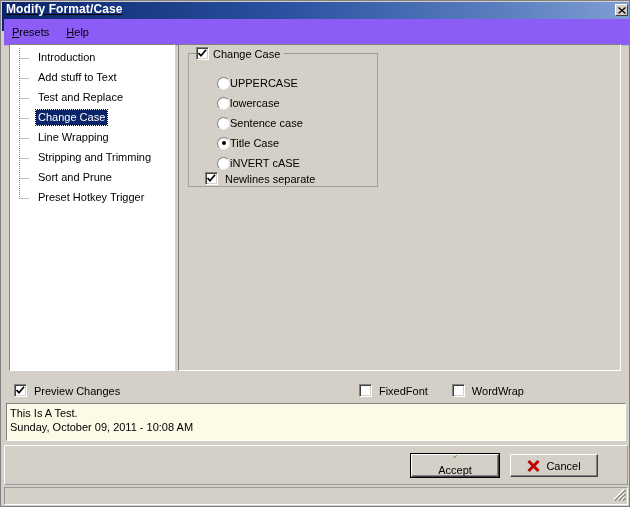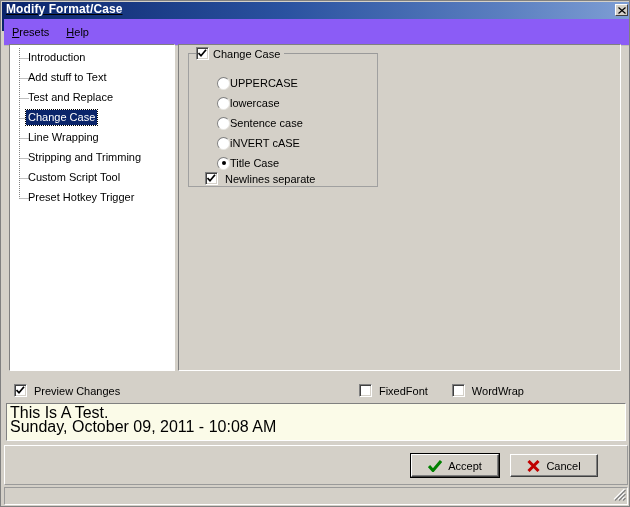--- a/index.html
+++ b/index.html
@@ -96,21 +96,21 @@
     border-right: 1px solid #ffffff;
     border-bottom: 1px solid #ffffff;
     box-sizing: border-box;
     overflow: hidden;
     padding-top: 3px;
   }
   .tree-row {
     position: relative;
     height: 20px;
     line-height: 20px;
-    padding-left: 16px;
+    padding-left: 26px;
     white-space: nowrap;
     font-size: 11px;
     cursor: default;
   }
   .tree-row .glyphs {
     position: absolute;
     left: 0; top: 0;
     width: 26px; height: 20px;
   }
   .tree-label {
@@ -249,21 +249,21 @@
     left: 5px; top: 402px;
     width: 620px; height: 38px;
     background: #fbfbe8;
     border-top: 1px solid #808080;
     border-left: 1px solid #808080;
     border-right: 1px solid #ffffff;
     border-bottom: 1px solid #ffffff;
     box-sizing: border-box;
     padding: 2px 3px;
     overflow: hidden;
-    font-size: 16px;
+    font-size: 11px;
     line-height: 14px;
   }
 
   
   .buttonbar {
     position: absolute;
     left: 3px; top: 444px;
     width: 624px; height: 40px;
     box-sizing: border-box;
     border-top: 1px solid #ffffff;
@@ -283,21 +283,21 @@
     border-bottom: 1px solid #404040;
     box-shadow: inset -1px -1px 0 #808080;
     box-sizing: border-box;
     display: flex;
     align-items: center;
     justify-content: center;
     gap: 6px;
     font-size: 11px;
     cursor: default;
   }
-  .btn.default { outline: 1px solid #000; outline-offset: 0px; }
+  .btn.default { outline: 1px solid #000; outline-offset: 0px; flex-direction: column; }
   .btn-accept { right: 128px; width: 88px; }
   .btn-cancel { right: 29px; width: 88px; }
 
   
   .statusbar {
     position: absolute;
     left: 3px; top: 486px;
     width: 624px; height: 18px;
     box-sizing: border-box;
     background: #d4d0c8;
@@ -382,21 +382,21 @@
       </span>
       <span class="tree-label">Stripping and Trimming</span>
     </div>
     <div class="tree-row">
       <span class="glyphs">
         <svg width="26" height="20">
             <path d="M9.5 0 L9.5 20" stroke="#808080" stroke-width="1" stroke-dasharray="1 1"></path>
             <path d="M9.5 10.5 L19 10.5" stroke="#808080" stroke-width="1" stroke-dasharray="1 1"></path>
           </svg>
       </span>
-      <span class="tree-label">Custom Script Tool</span>
+      <span class="tree-label">Sort and Prune</span>
     </div>
     <div class="tree-row">
       <span class="glyphs">
         <svg width="26" height="20">
             <path d="M9.5 0 L9.5 10.5" stroke="#808080" stroke-width="1" stroke-dasharray="1 1"></path>
             <path d="M9.5 10.5 L19 10.5" stroke="#808080" stroke-width="1" stroke-dasharray="1 1"></path>
           </svg>
       </span>
       <span class="tree-label">Preset Hotkey Trigger</span>
     </div>
@@ -422,28 +422,28 @@
         </div>
         <div class="opt-row">
           <span class="radio"></span>
           <span class="lbl">lowercase</span>
         </div>
         <div class="opt-row">
           <span class="radio"></span>
           <span class="lbl">Sentence case</span>
         </div>
         <div class="opt-row">
-          <span class="radio"></span>
-          <span class="lbl">iNVERT cASE</span>
-        </div>
-        <div class="opt-row">
           <span class="radio">
               <span class="dot"></span>
             </span>
           <span class="lbl">Title Case</span>
+        </div>
+        <div class="opt-row">
+          <span class="radio"></span>
+          <span class="lbl">iNVERT cASE</span>
         </div>
       </div>
 
       <div class="newlines-row">
         <span class="cb">
           <svg width="9" height="9" viewBox="0 0 9 9">
             <path d="M0.5 4 L3 6.8 L8 0.8" stroke="#000" stroke-width="1.7" fill="none"></path>
           </svg>
         </span>
         <span class="lbl">Newlines separate</span>

